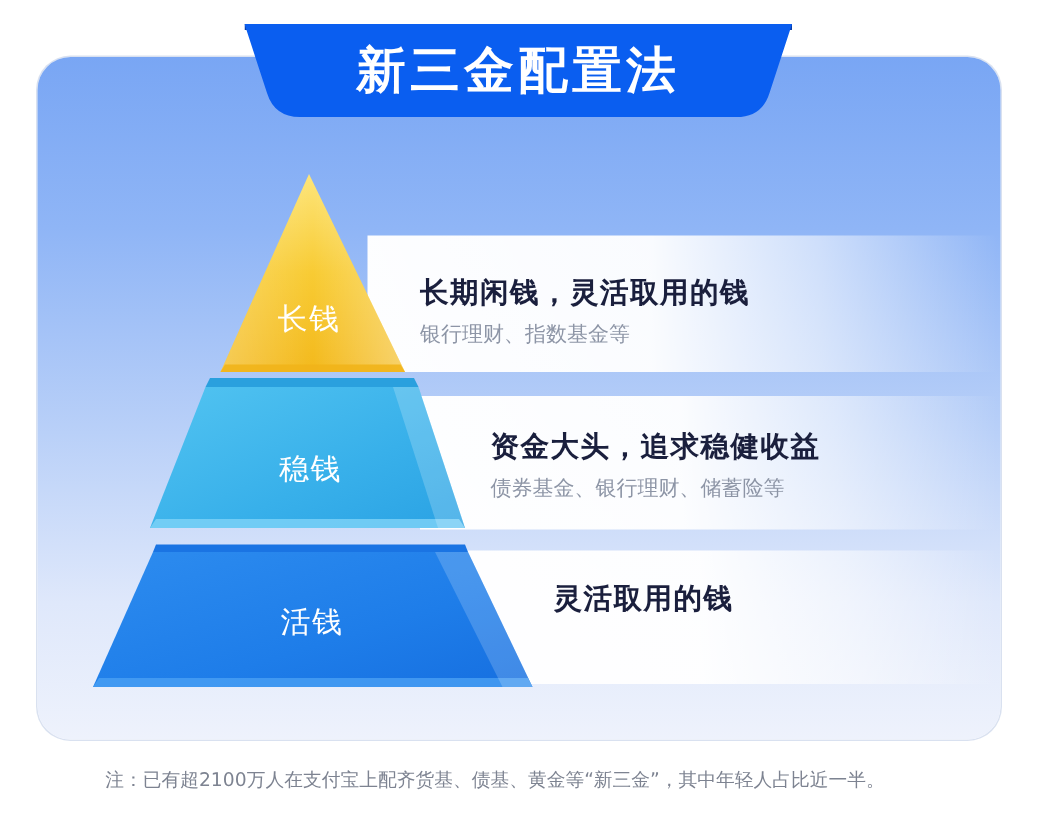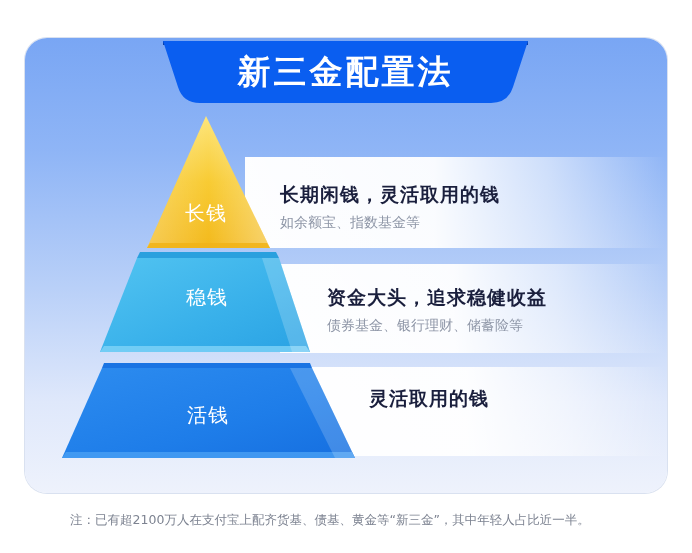--- a/index.html
+++ b/index.html
@@ -8,21 +8,21 @@
     font-family:"DejaVu Sans","Liberation Sans",sans-serif;
   }
   .card {
     position:absolute; left:25px; top:38px; width:642px; height:455px;
     border-radius:22px;
     background:linear-gradient(180deg,#79a6f4 0%,#8fb5f6 25%,#b9d0f8 55%,#dfe8fb 80%,#eef2fc 100%);
     box-shadow:0 0 0 1px rgba(180,195,225,0.5);
     overflow:hidden;
   }
   .title-tab {
-    position:absolute; left:163px; top:41px; width:365px; height:76px;
+    position:absolute; left:163px; top:16px; width:365px; height:76px;
   }
   .title-tab svg { position:absolute; left:0; top:0; }
   .title-text {
     position:absolute; left:0; top:0; width:365px; height:62px;
     display:flex; align-items:center; justify-content:center;
     color:#ffffff; font-size:33px; font-weight:bold; letter-spacing:3px;
   }
   .band {
     position:absolute; height:90px;
     background:linear-gradient(90deg,rgba(255,255,255,0.98) 0%,rgba(255,255,255,0.95) 45%,rgba(255,255,255,0.55) 72%,rgba(255,255,255,0) 100%);
@@ -88,26 +88,26 @@
   </g>
 
   <g>
     <polygon points="206,116 270,248 147,248" fill="url(#gY)"></polygon>
     <polygon points="206,116 270,248 147,248" fill="url(#gYs)"></polygon>
     <polygon points="147,248 270,248 267,243 150,243" fill="#f1b419" opacity="0.9"></polygon>
   </g>
 </svg>
 
 <div class="tier-label" style="left:206px; top:213px;">长钱</div>
-<div class="tier-label" style="left:207px; top:297px;text-align:right;">稳钱</div>
+<div class="tier-label" style="left:207px; top:313px;text-align:right;">稳钱</div>
 <div class="tier-label" style="left:208px; top:415px;">活钱</div>
 
 <div class="tier-text" style="left:280px; top:182px;">
   <div class="tier-head">长期闲钱，灵活取用的钱</div>
-  <div class="tier-sub">如余额宝、指数基金等</div>
+  <div class="tier-sub">银行理财、指数基金等</div>
 </div>
 <div class="tier-text" style="left:327px; top:285px;">
   <div class="tier-head">资金大头，追求稳健收益</div>
   <div class="tier-sub">债券基金、银行理财、储蓄险等</div>
 </div>
 <div class="tier-text" style="left:369px; top:386px;">
   <div class="tier-head">灵活取用的钱</div>
 </div>
 
 <div class="title-tab">

